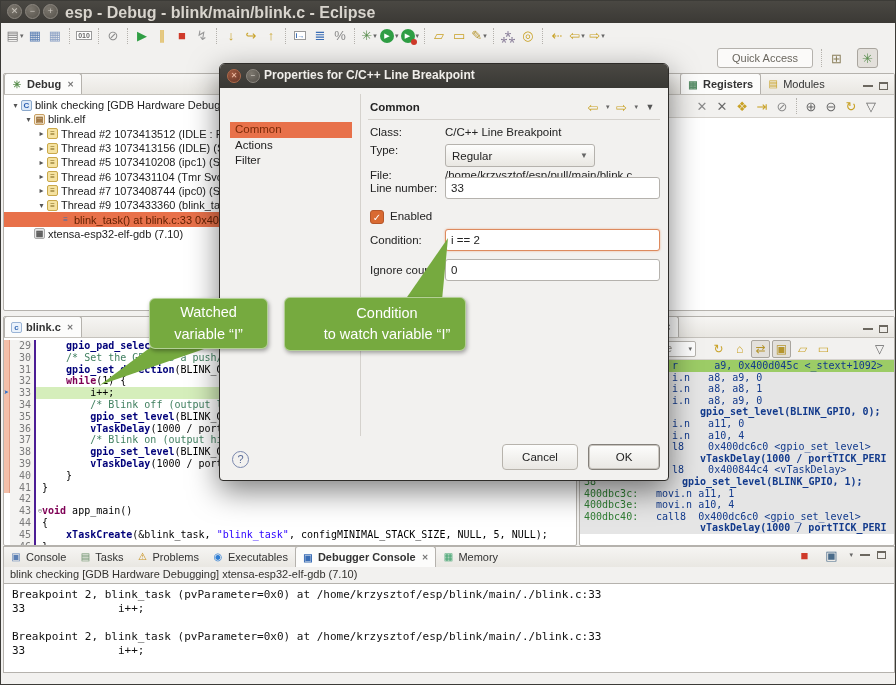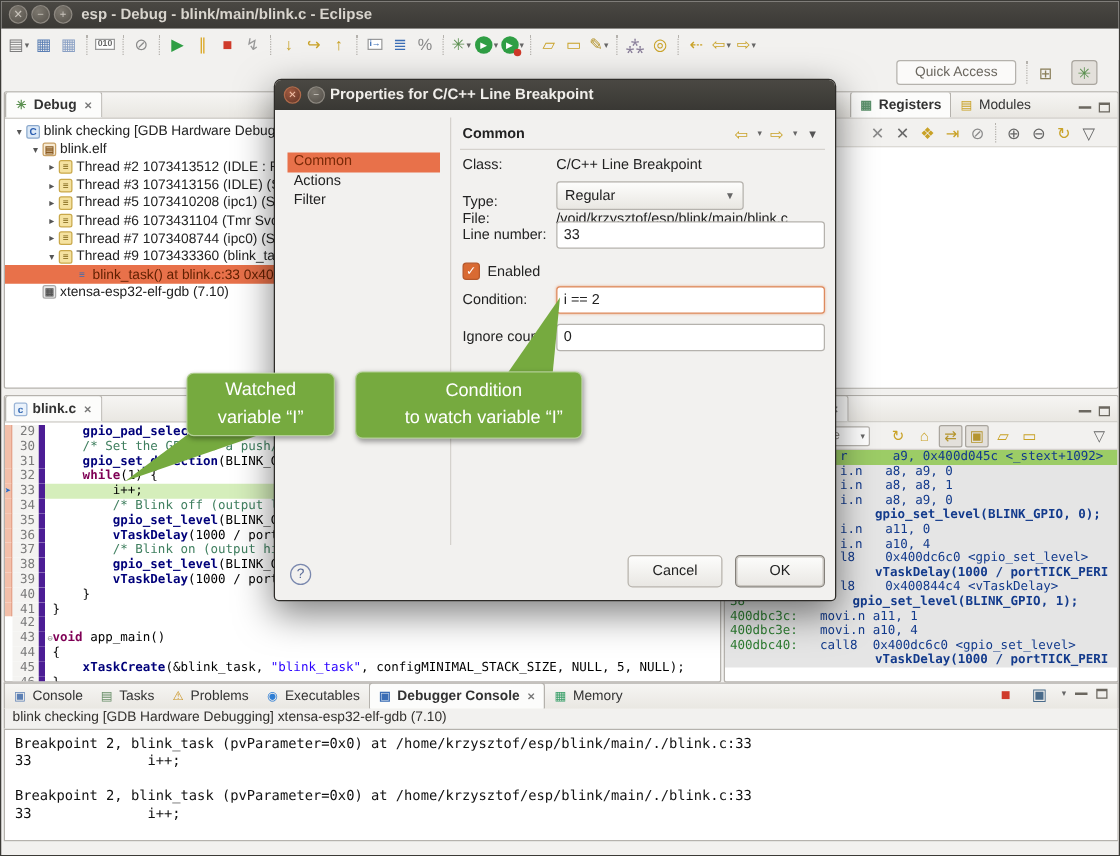--- a/index.html
+++ b/index.html
@@ -6,21 +6,21 @@
   *{box-sizing:border-box;}
   #win{position:relative;width:896px;height:685px;background:#f2f1ef;
        font-family:"Liberation Sans",sans-serif;overflow:hidden;
        border:1px solid #3c3b37;}
   
   #titlebar{position:absolute;left:0;top:0;width:100%;height:22px;
     background:linear-gradient(#4a4843,#3b3935);color:#dedad3;}
   .wbtn{position:absolute;top:3px;width:15px;height:15px;border-radius:50%;
     background:radial-gradient(circle at 35% 30%,#7d786f,#55514a);
     border:1px solid #8d8880;color:#c9c4bc;font-size:9px;line-height:13px;text-align:center;}
-  #wtitle{position:absolute;left:64px;top:3px;font-size:12px;font-weight:bold;color:#d8d4cd;}
+  #wtitle{position:absolute;left:64px;top:3px;font-size:16px;font-weight:bold;color:#d8d4cd;}
   
   #toolbar{position:absolute;left:0;top:22px;width:100%;height:25px;background:#f2f1ef;
     display:flex;align-items:center;padding-left:4px;}
   .tbi{display:inline-flex;align-items:center;justify-content:center;min-width:18px;height:18px;
     font-size:13px;margin:0 1px;cursor:default;}
   .tbi .ttxt{font-size:7px;font-weight:bold;border:1px solid #999;padding:0 1px;background:#fff;}
   .caret{font-size:7px;color:#666;margin-left:1px;}
   .tsep{width:1px;height:16px;border-left:1px dotted #b5b2ad;margin:0 4px;}
   .gcircle{display:inline-flex;align-items:center;justify-content:center;width:14px;height:14px;
     border-radius:50%;color:#fff;font-size:7px;position:relative;}
@@ -47,21 +47,21 @@
   #debug-tree{padding-top:3px;}
   .trow{display:flex;align-items:center;height:14.3px;font-size:11px;color:#222;white-space:nowrap;}
   .trow.sel{background:#e8714a;color:#5f1f00;}
   .texp{width:11px;font-size:8px;color:#555;text-align:center;flex:none;}
   .tlab{margin-left:3px;}
   .tico{flex:none;}
   
   .crow{display:flex;height:11.8px;font-family:"DejaVu Sans Mono",monospace;font-size:10px;line-height:11.8px;position:relative;white-space:pre;}
   .astrip{width:6px;flex:none;background:#f3bfa9;border-right:1px solid #e29c82;}
   .astrip.blank{background:transparent;border-right:1px solid transparent;}
-  .gut{width:26px;flex:none;text-align:right;color:#7a7a7a;background:#f4f3f1;border-right:5px solid #4c1d95;padding-right:3px;}
+  .gut{width:26px;flex:none;text-align:right;color:#7a7a7a;background:#f4f3f1;border-right:2px solid #4c1d95;padding-right:3px;}
   .fold{position:absolute;left:34px;top:1px;font-size:7px;color:#888;}
   .ctxt{padding-left:6px;}
   .crow.cur .ctxt{background:#d5eebb;flex:1;}
   .ipmark{position:absolute;left:0px;top:0px;font-size:8px;color:#2a66c8;text-shadow:0 0 1px #9cc;z-index:2;}
   .seg-pl{color:#000;}  .seg-kw{color:#7f0055;font-weight:bold;}
   .seg-cmt{color:#3f7f5f;} .seg-str{color:#2a00ff;} .seg-fn{color:#00007a;font-weight:bold;}
   
   #disasm-tools{height:22px;background:#f2f1ef;border-bottom:1px solid #d5d2cd;display:flex;align-items:center;padding:0 4px;}
   #loc-combo{width:112px;height:16px;border:1px solid #b5b2ad;border-radius:2px;background:#fff;color:#8a867f;
     font-size:10px;display:flex;align-items:center;padding:0 3px;overflow:hidden;white-space:nowrap;flex:none;}
@@ -99,21 +99,21 @@
   #dlg-filter input{border:none;outline:none;width:96px;font-size:11px;color:#9a968f;font-family:"Liberation Sans",sans-serif;background:transparent;}
   #dlg-filter .clr{margin-left:auto;font-size:9px;color:#8a867f;}
   #dlg-list{position:absolute;left:10px;top:58px;width:122px;}
   .sitem{height:15.5px;font-size:11.5px;color:#222;padding:1px 5px;}
   .sitem.sel{background:#e8714a;color:#7b2a08;}
   #dlg-vsep{position:absolute;left:140px;top:30px;bottom:44px;border-left:1px solid #d5d2cd;}
   #dlg-header{position:absolute;left:150px;top:33px;width:290px;height:20px;display:flex;align-items:center;}
   #dlg-header .hname{font-size:11.5px;font-weight:bold;color:#222;}
   #dlg-nav{margin-left:auto;display:flex;align-items:center;gap:2px;}
   #dlg-hr{position:absolute;left:148px;top:55px;width:292px;border-top:1px solid #d5d2cd;}
-  .frow{position:absolute;left:150px;width:290px;display:flex;align-items:flex-end;font-size:11.5px;color:#222;}
+  .frow{position:absolute;left:150px;width:290px;display:flex;align-items:flex-start;font-size:11.5px;color:#222;}
   .flabel{width:75px;flex:none;}
   .fvalue{color:#222;}
   .ftext{position:absolute;left:75px;right:0;height:22px;border:1px solid #b5b2ad;border-radius:3px;background:#fff;
     font-size:11.5px;font-family:"Liberation Sans",sans-serif;padding:0 5px;color:#222;outline:none;}
   .ftext.focus{border-color:#dd8a5e;box-shadow:0 0 2px rgba(230,120,60,.6);}
   #type-combo{position:absolute;left:75px;width:150px;height:23px;border:1px solid #b5b2ad;border-radius:3px;
     background:linear-gradient(#fdfdfc,#e9e7e2);display:flex;align-items:center;padding:0 6px;font-size:11.5px;}
   #type-combo .caret{margin-left:auto;font-size:8px;}
   #chk{width:14px;height:14px;border-radius:3px;background:#d96a32;border:1px solid #b5572a;
     color:#fff;font-size:10px;line-height:13px;text-align:center;margin-right:6px;}
@@ -530,21 +530,21 @@
     </div>
     <div class="frow" style="top:80px;height:24px;">
       <span class="flabel">Type:</span>
       <div id="type-combo">
         <span>Regular</span>
         <span class="caret">▼</span>
       </div>
     </div>
     <div class="frow" style="top:105px;">
       <span class="flabel">File:</span>
-      <span class="fvalue">/void/krzysztof/esp/blink/main/blink.c</span>
+      <span class="fvalue">/home/krzysztof/esp/pull/main/blink.c</span>
     </div>
     <div class="frow" style="top:108px;height:22px;">
       <span class="flabel" style="align-self:center;margin-top:10px;">Line number:</span>
       <input class="ftext" style="top: 5px;" value="33">
     </div>
     <div class="frow" style="top:146px;">
       <span id="chk">✓</span>
       <span>Enabled</span>
     </div>
     <div class="frow" style="top:160px;height:22px;">

